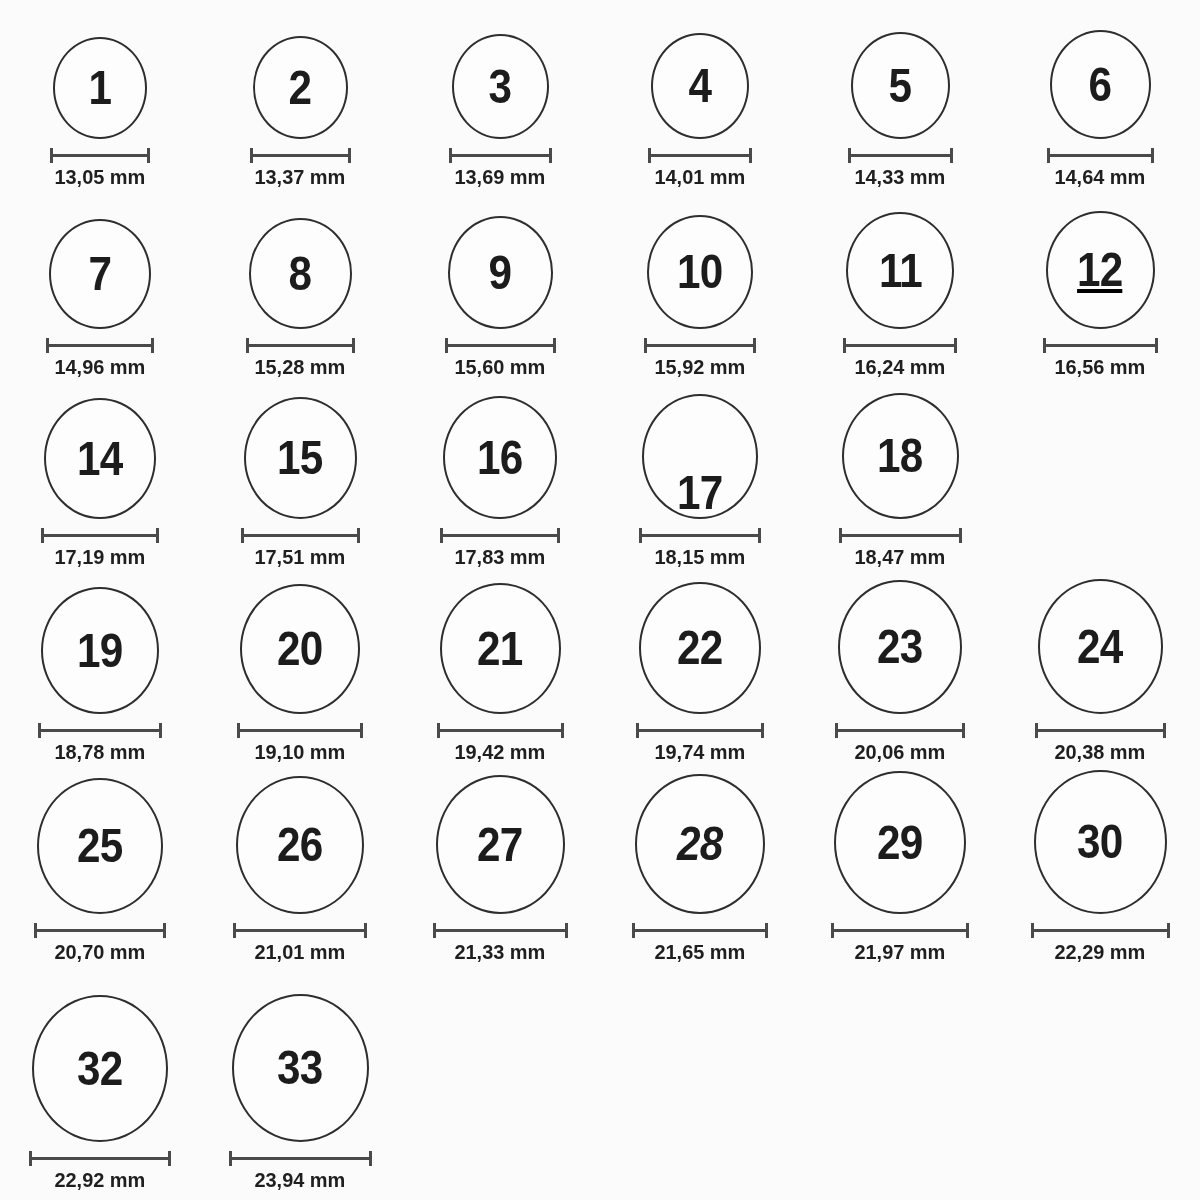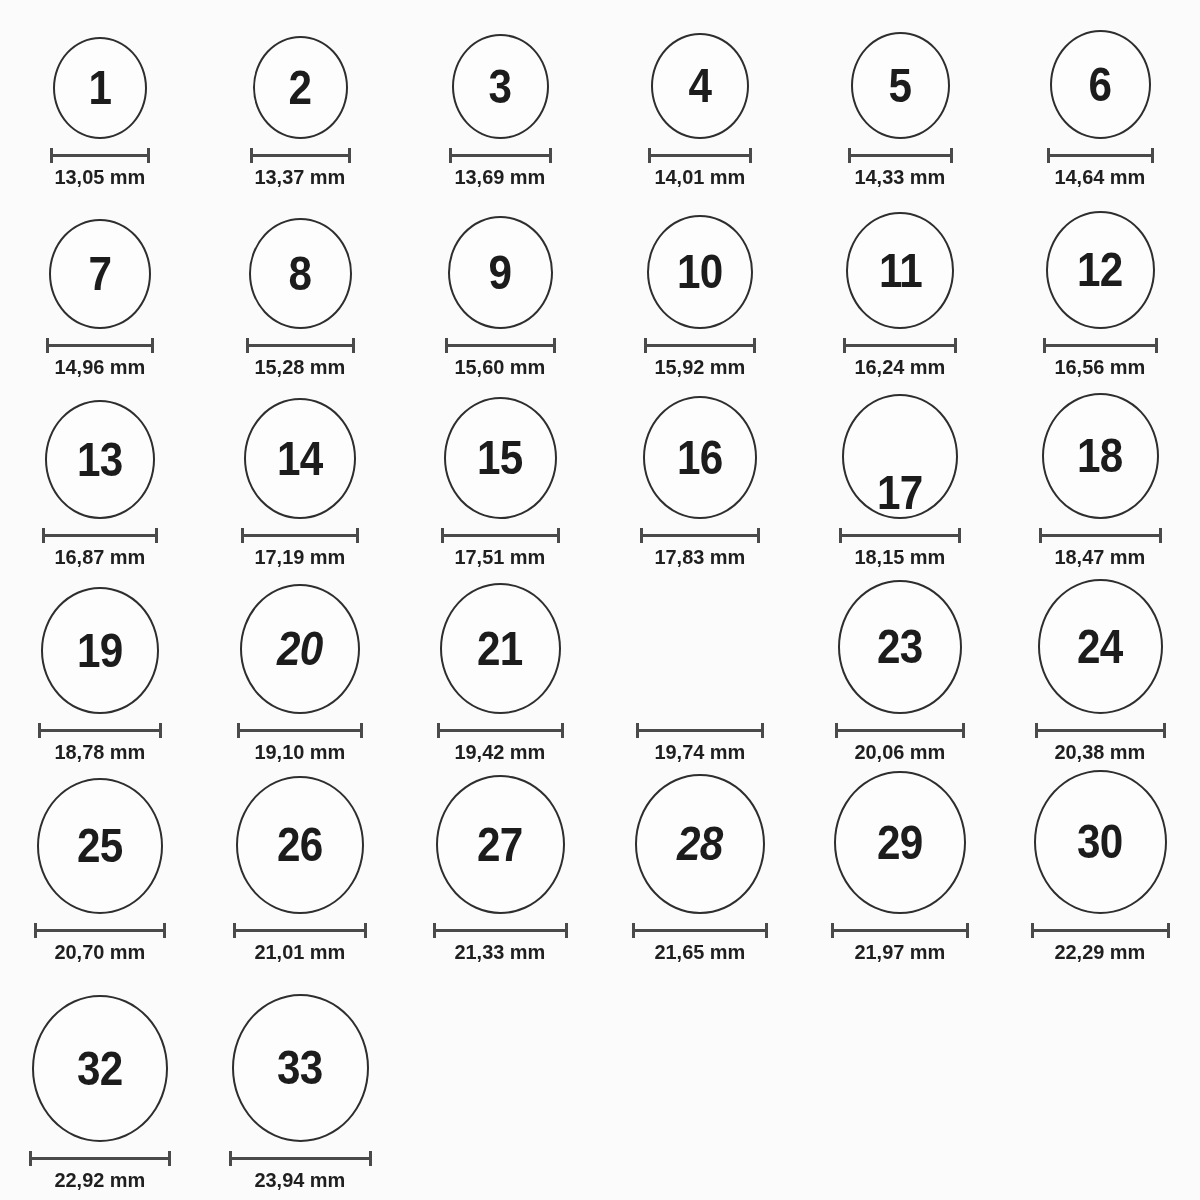--- a/index.html
+++ b/index.html
@@ -194,43 +194,32 @@
           <span class="num">11</span>
         </div>
         <div class="measure" style="width: 114px;">
           <span class="tick"></span>
           <span class="bar"></span>
           <span class="tick"></span>
         </div>
         <div class="dia-label">16,24 mm</div>
       </div>
       <div class="cell">
-        <div class="circle" style="width: 109px; height: 118px;">
+        <div class="circle" style="width: 109px; height: 118px; text-decoration: underline;">
           <span class="num">12</span>
         </div>
         <div class="measure" style="width: 115px;">
           <span class="tick"></span>
           <span class="bar"></span>
           <span class="tick"></span>
         </div>
         <div class="dia-label">16,56 mm</div>
       </div>
     </div>
     <div class="size-row" style="height: 190px;">
-      <div class="cell">
-        <div class="circle" style="width: 110px; height: 119px;">
-          <span class="num">13</span>
-        </div>
-        <div class="measure" style="width: 116px;">
-          <span class="tick"></span>
-          <span class="bar"></span>
-          <span class="tick"></span>
-        </div>
-        <div class="dia-label">16,87 mm</div>
-      </div>
       <div class="cell">
         <div class="circle" style="width: 112px; height: 121px;">
           <span class="num">14</span>
         </div>
         <div class="measure" style="width: 118px;">
           <span class="tick"></span>
           <span class="bar"></span>
           <span class="tick"></span>
         </div>
         <div class="dia-label">17,19 mm</div>
@@ -286,21 +275,21 @@
           <span class="num">19</span>
         </div>
         <div class="measure" style="width: 124px;">
           <span class="tick"></span>
           <span class="bar"></span>
           <span class="tick"></span>
         </div>
         <div class="dia-label">18,78 mm</div>
       </div>
       <div class="cell">
-        <div class="circle" style="width: 120px; height: 130px; font-style: italic;">
+        <div class="circle" style="width: 120px; height: 130px;">
           <span class="num">20</span>
         </div>
         <div class="measure" style="width: 126px;">
           <span class="tick"></span>
           <span class="bar"></span>
           <span class="tick"></span>
         </div>
         <div class="dia-label">19,10 mm</div>
       </div>
       <div class="cell">
@@ -308,20 +297,23 @@
           <span class="num">21</span>
         </div>
         <div class="measure" style="width: 127px;">
           <span class="tick"></span>
           <span class="bar"></span>
           <span class="tick"></span>
         </div>
         <div class="dia-label">19,42 mm</div>
       </div>
       <div class="cell">
+        <div class="circle" style="width: 122px; height: 132px;">
+          <span class="num">22</span>
+        </div>
         <div class="measure" style="width: 128px;">
           <span class="tick"></span>
           <span class="bar"></span>
           <span class="tick"></span>
         </div>
         <div class="dia-label">19,74 mm</div>
       </div>
       <div class="cell">
         <div class="circle" style="width: 124px; height: 134px;">
           <span class="num">23</span>

